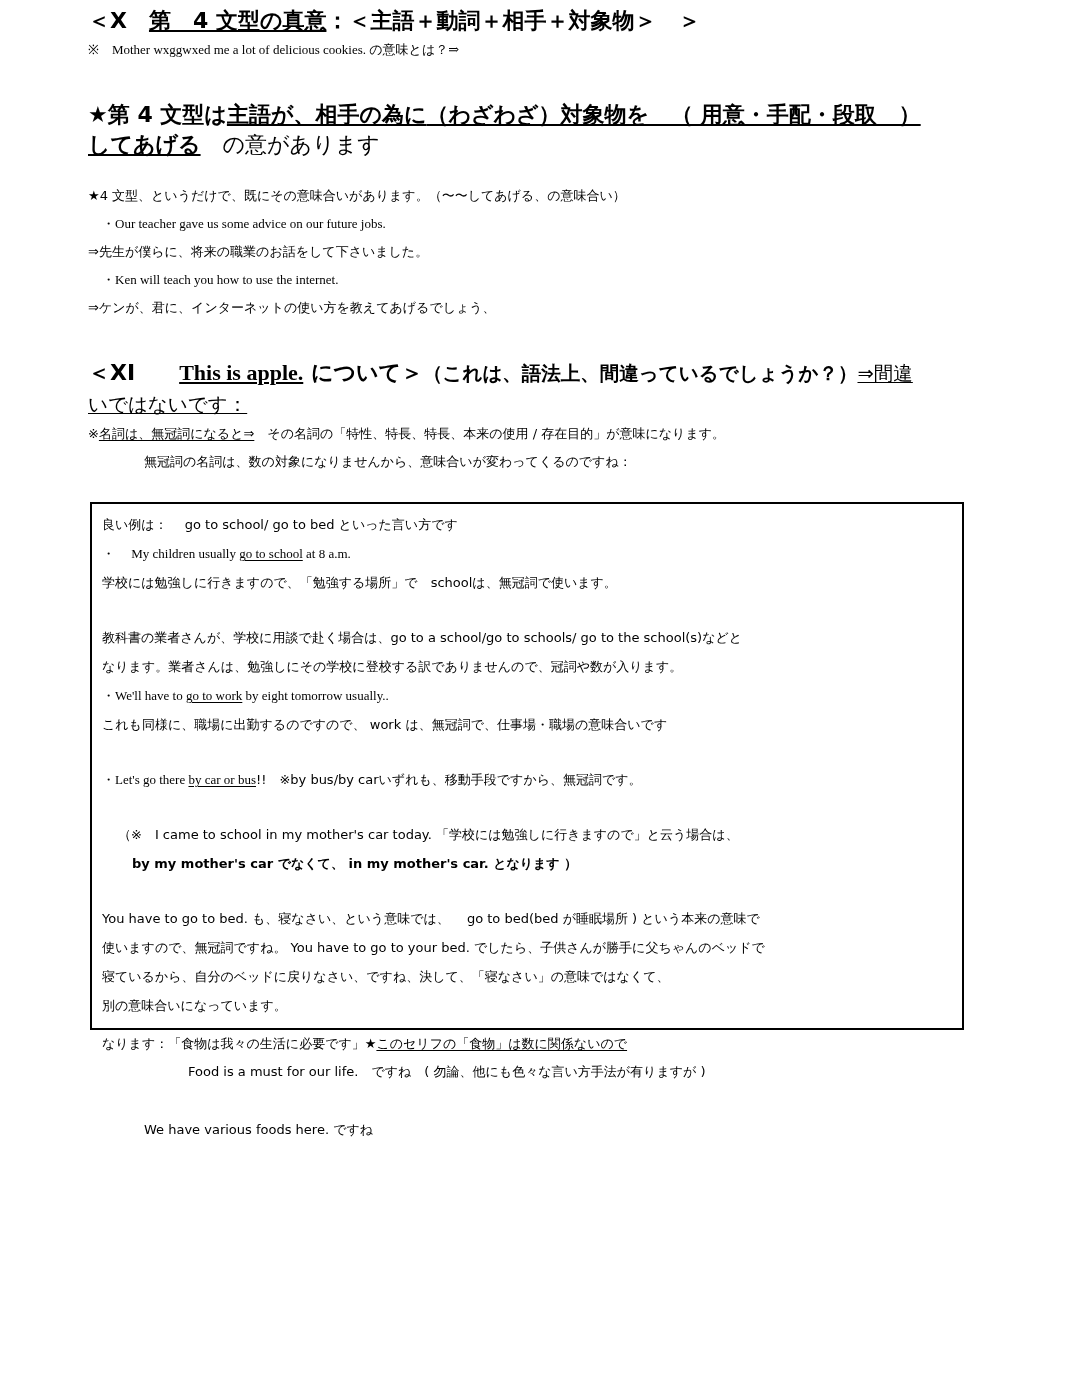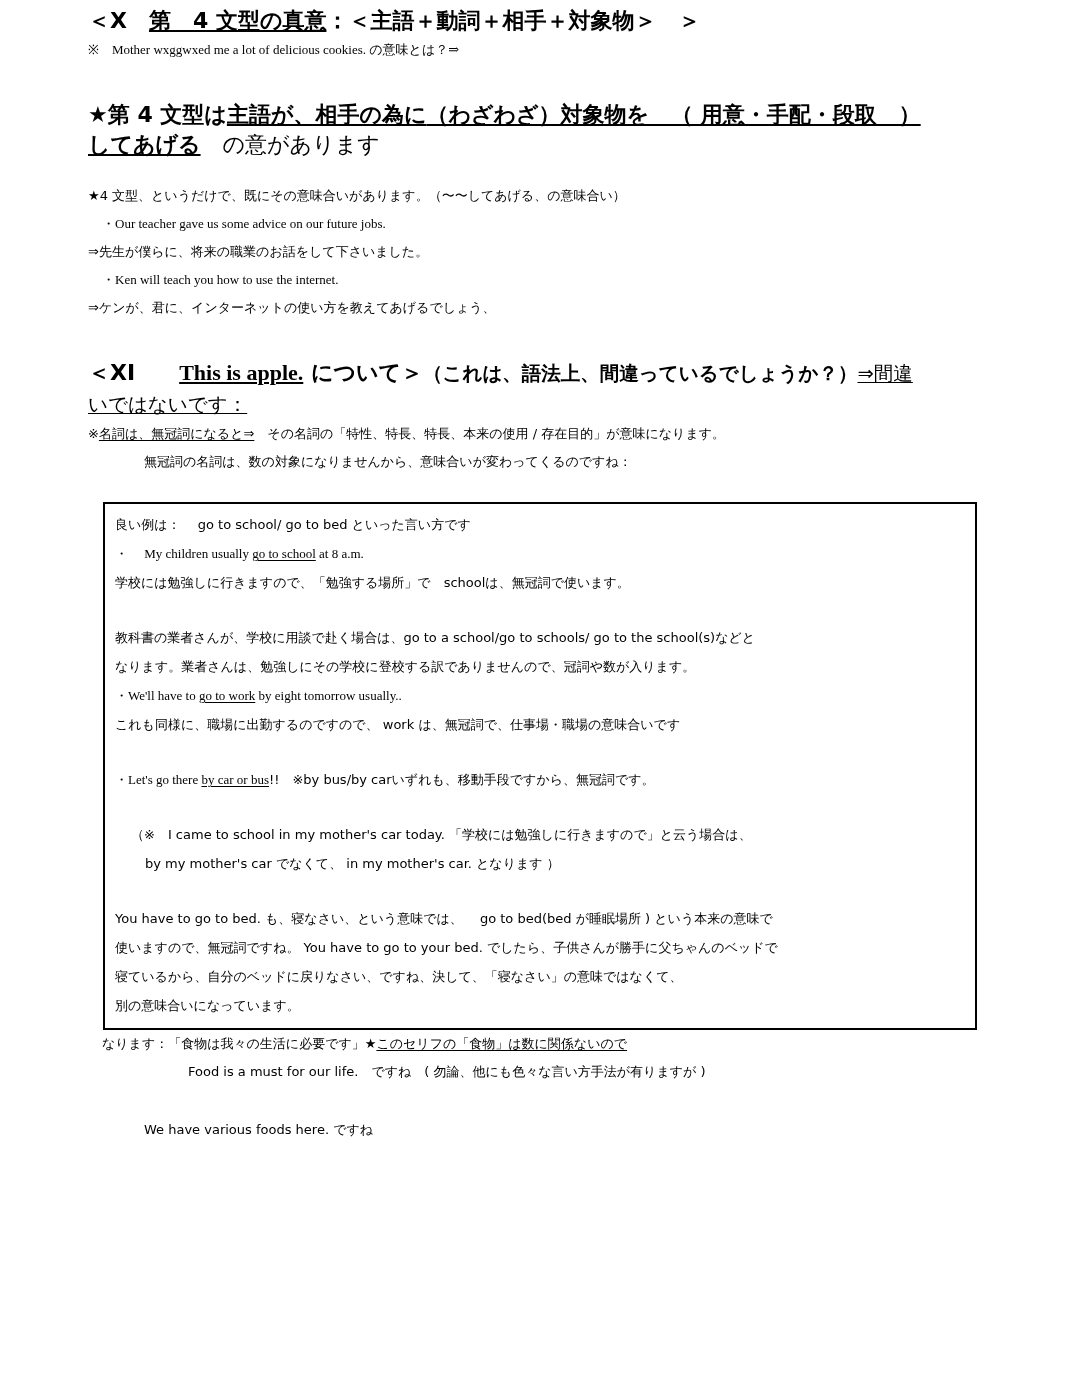--- a/index.html
+++ b/index.html
@@ -42,25 +42,25 @@
   .spacer-22 { height: 22px; }
   .spacer-26 { height: 26px; }
   .spacer-30 { height: 30px; }
   .spacer-36 { height: 36px; }
 
   .box {
     border: 2px solid #000;
     box-sizing: border-box;
     padding: 6px 10px 8px 10px;
   }
-  .box-a { width: 874px; margin-left: 15px; }
+  .box-a { width: 874px; margin-left: 2px; }
 
   .box .line { line-height: 29px; }
   .indent-1 { padding-left: 16px; }
-  .indent-2 { padding-left: 30px; }
+  .indent-2 { padding-left: 30px; font-weight: bold; }
   .indent-3 { padding-left: 56px; }
   .indent-4 { padding-left: 100px; }
   .indent-5 { padding-left: 14px; }
 </style>
 </head>
 <body>
 
 <div class="page">
 
   <div class="hd jp"><span>＜X　</span><span class="u">第　4 文型の真意</span><span>：＜主語＋動詞＋相手＋対象物＞　＞</span></div>

